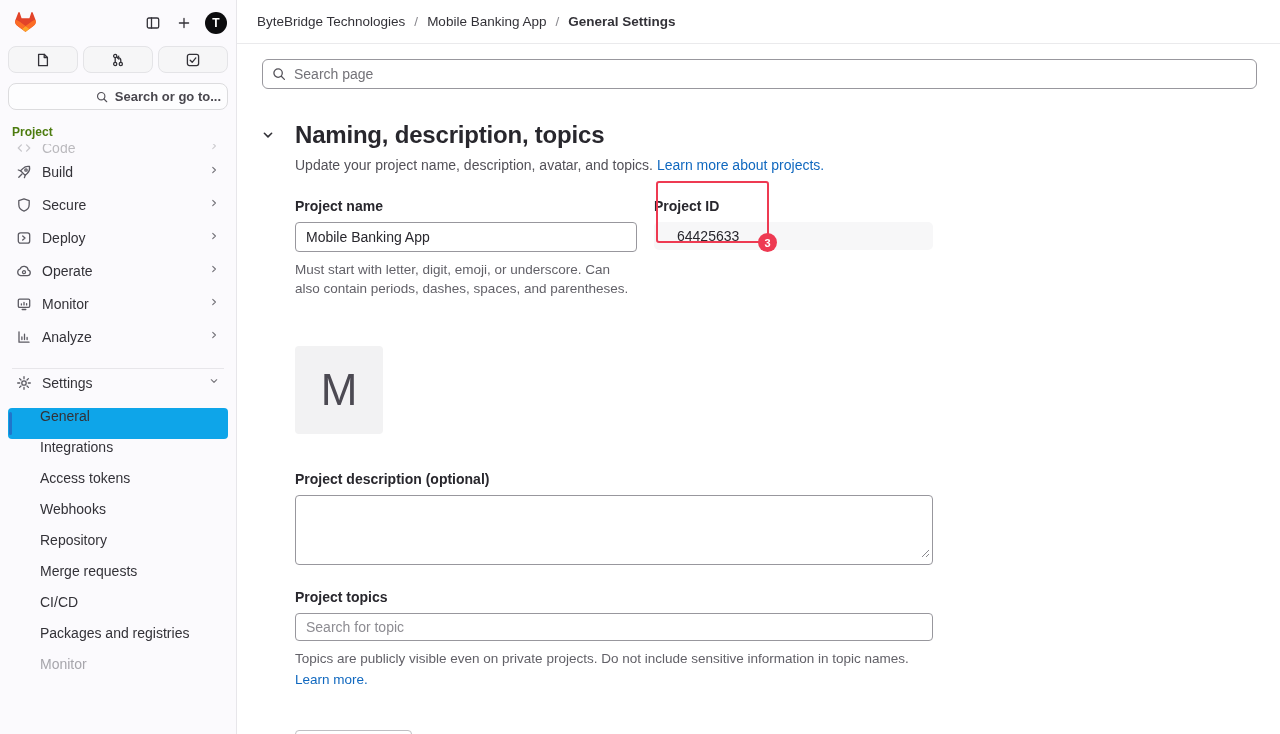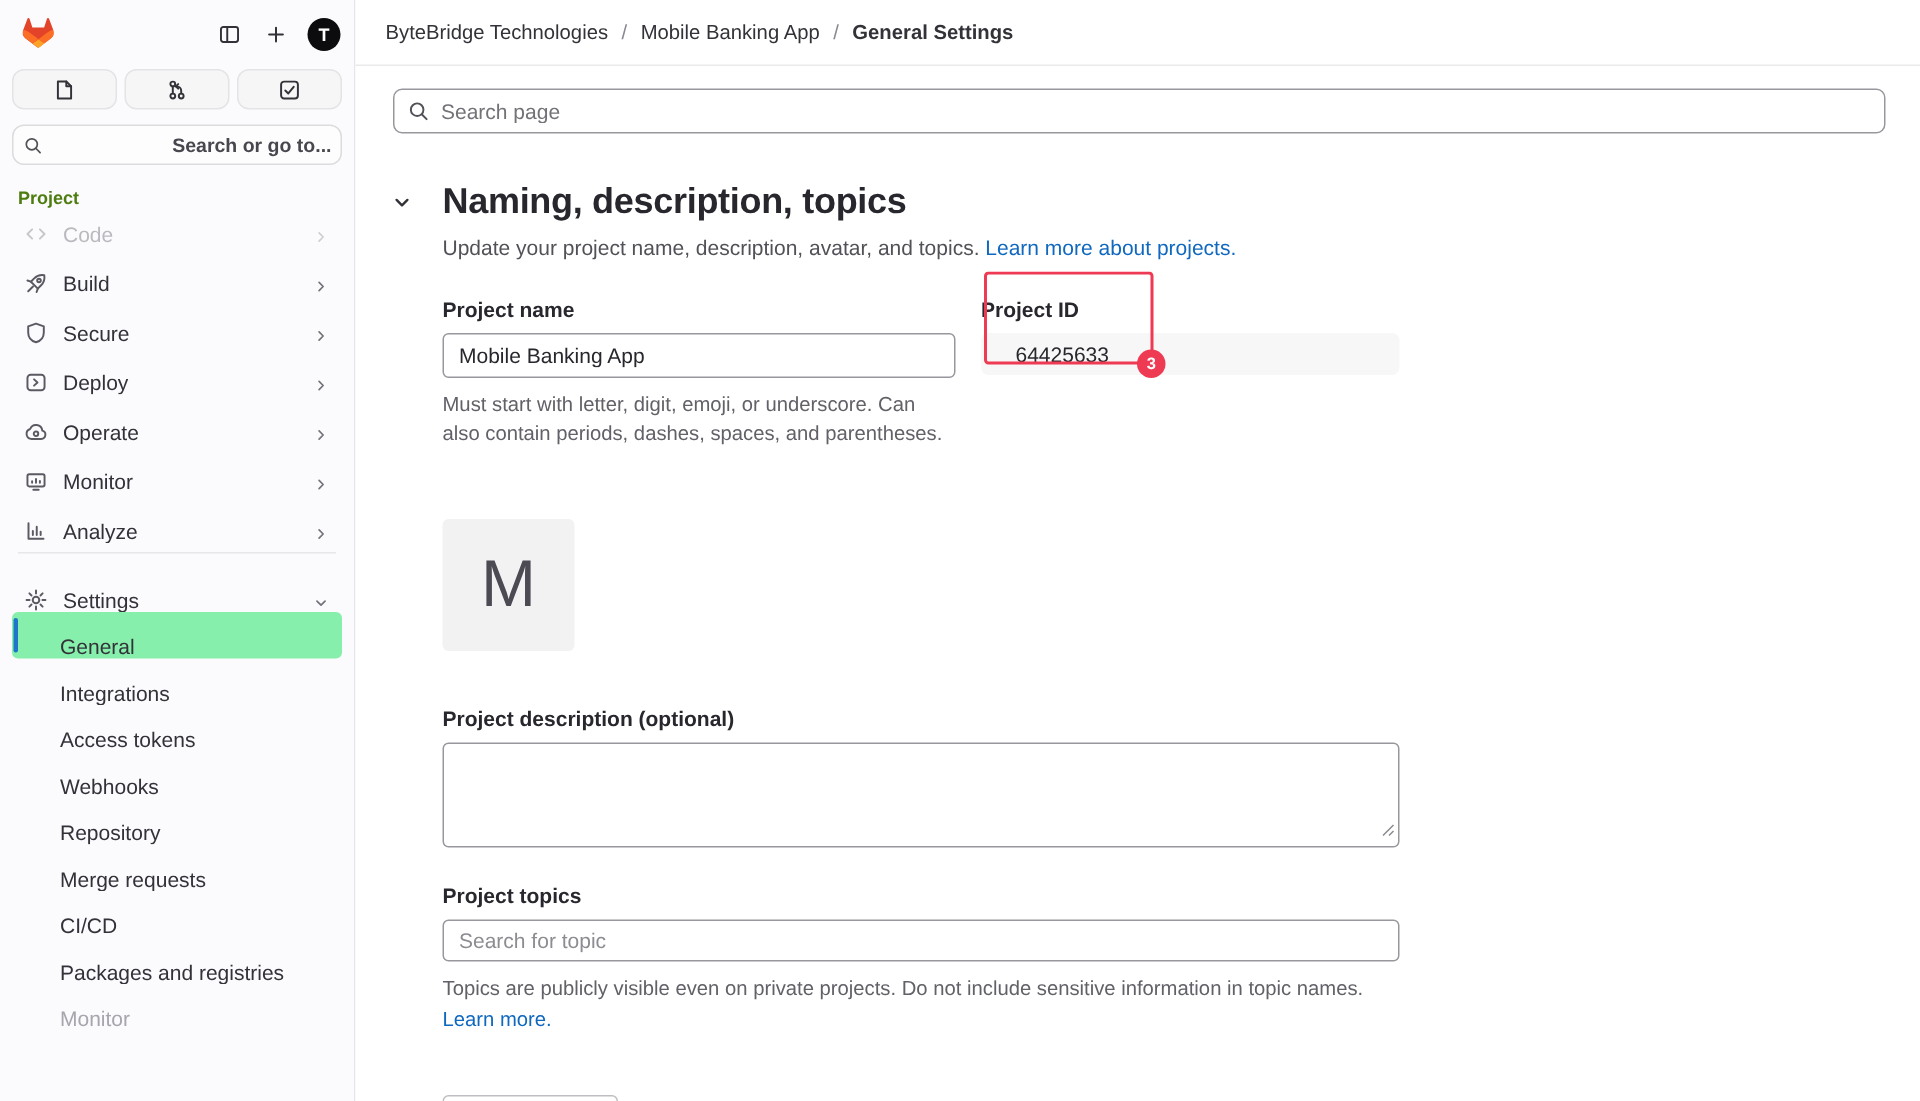--- a/index.html
+++ b/index.html
@@ -13,34 +13,34 @@
   .sidebar{width:237px;min-width:237px;background:#fbfafd;border-right:1px solid #e7e6ea;
            display:flex;flex-direction:column}
   .sb-top{display:flex;align-items:center;justify-content:space-between;padding:9px 9px 2px 12px}
   .sb-top-right{display:flex;align-items:center;gap:11px}
   .ibtn{background:none;border:none;padding:2px;display:flex;color:#333238;cursor:pointer}
   .avatar{width:22px;height:22px;border-radius:50%;background:#0c0c0e;color:#fff;
           font-weight:700;font-size:12px;display:flex;align-items:center;justify-content:center;border:none;cursor:pointer}
   .sb-shortcuts{display:flex;gap:5px;padding:8px 8px 0}
   .sb-btn{flex:1;height:27px;display:flex;align-items:center;justify-content:center;cursor:pointer;
           background:#f6f6f7;border:1px solid #e4e4e7;border-radius:8px;color:#333238}
-  .sb-search{margin:10px 8px 0;height:27px;display:flex;align-items:center;justify-content:space-between;gap:6px;cursor:pointer;
+  .sb-search{margin:10px 8px 0;height:27px;display:flex;align-items:center;justify-content:flex-end;gap:6px;cursor:pointer;
              background:#fdfdfe;border:1px solid #dcdcde;border-radius:8px;color:#49474e;font-size:13px;font-weight:600}
   .sb-search .icon{display:flex;color:#535158}
   .sb-section-title{font-weight:700;font-size:12px;padding:15px 12px 5px;color:#4d7c0f}
   .sb-nav{flex:1;overflow:hidden;padding:0 8px;display:flex;flex-direction:column}
-  .nav-row{display:flex;align-items:flex-end;gap:10px;height:33px;padding:0 8px;border-radius:4px;
+  .nav-row{display:flex;align-items:flex-start;gap:10px;height:33px;padding:0 8px;border-radius:4px;
            color:#333238;position:relative;cursor:pointer;flex:none}
   .nav-row .icon{width:16px;height:16px;display:flex;color:#5b5a62}
   .nav-row .label{flex:1;white-space:nowrap;overflow:hidden}
   .nav-row .chev{display:flex;color:#737278}
   .nav-row.faded{opacity:.32;height:24px;margin-top:-4px}
   .nav-divider{height:1px;background:#e7e6ea;margin:6px 4px;flex:none}
   .nav-row.sub{height:31px;padding-left:32px;border-radius:4px}
-  .nav-row.active{background:#86efac;font-weight:400}
+  .nav-row.active{background:#0ea5e9;font-weight:400}
   .nav-row.active::before{content:"";position:absolute;left:1px;top:4px;bottom:4px;width:3px;
                           border-radius:2px;background:var(--active)}
   .nav-row.muted{color:#a7a6ac}
   .sb-help{border-top:1px solid #e7e6ea;height:34px;display:flex;align-items:center;gap:7px;
            padding:0 11px;color:#333238;cursor:pointer;flex:none}
   .help-ic{position:relative;display:flex;color:#333238}
   .help-dot{position:absolute;right:-1px;top:-2px;width:6px;height:6px;border-radius:50%;background:var(--active)}
 
   
   .main{flex:1;display:flex;flex-direction:column;position:relative;background:#fff}

